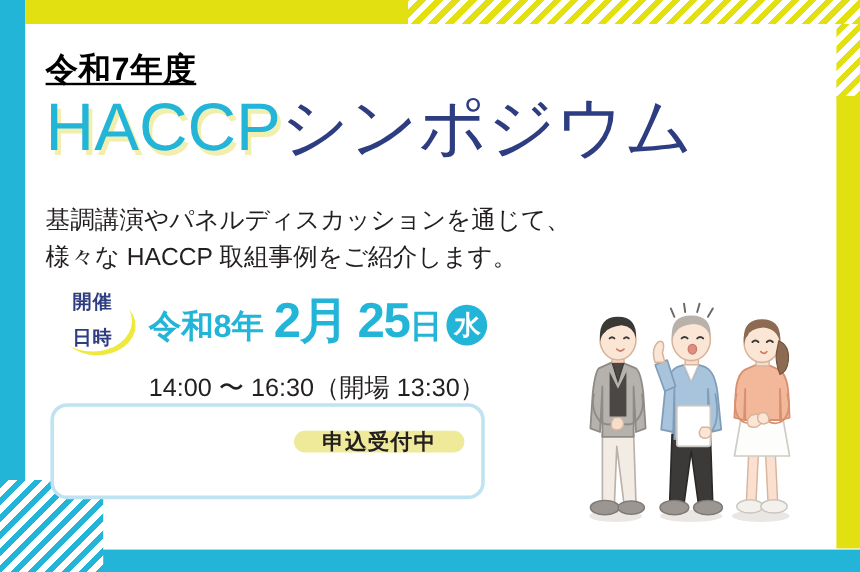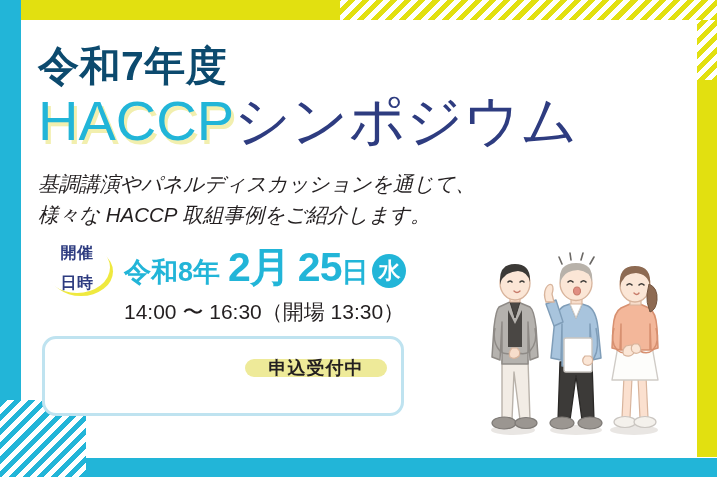--- a/index.html
+++ b/index.html
@@ -78,26 +78,27 @@
     background: #ffffff;
   }
 
   
   .headline-block {
     position: absolute;
     left: 38px; top: 44px;
     width: 470px;
   }
   .headline-line1 {
-    font-size: 41px;
-    font-weight: bold;
-    color: #0c4a6e;
+    font-size: 27px;
+    font-weight: bold;
+    color: #000000;
     letter-spacing: 0.5px;
     line-height: 1.08;
     white-space: nowrap;
+    text-decoration: underline;
   }
   .headline-line2 {
     font-size: 56px;
     font-weight: normal;
     line-height: 1.1;
     white-space: nowrap;
     margin-top: 2px;
   }
   .headline-haccp {
     color: #22b5d8;
@@ -109,21 +110,21 @@
 
   
   .description {
     position: absolute;
     left: 38px; top: 168px;
     width: 470px;
     font-size: 20.5px;
     color: #231f20;
     line-height: 1.52;
   }
-  .description div { white-space: nowrap; font-style: italic; }
+  .description div { white-space: nowrap; }
 
   
   .circle-badge {
     position: absolute;
     left: 500px; top: 60px;
     width: 168px; height: 168px;
     border-radius: 50%;
     background: #22b5d8;
     display: flex;
     flex-direction: column;
@@ -206,21 +207,21 @@
     font-size: 22px;
     font-weight: bold;
     margin-left: 4px;
     position: relative;
     top: -3px;
   }
   .date-time {
     font-size: 21px;
     color: #231f20;
     white-space: nowrap;
-    margin-top: 3px;
+    margin-top: 14px;
   }
 
   
   .target-box {
     position: absolute;
     left: 42px; top: 336px;
     width: 356px; height: 74px;
     border: 3px solid #bfe3f0;
     border-radius: 14px;
     background: #ffffff;

